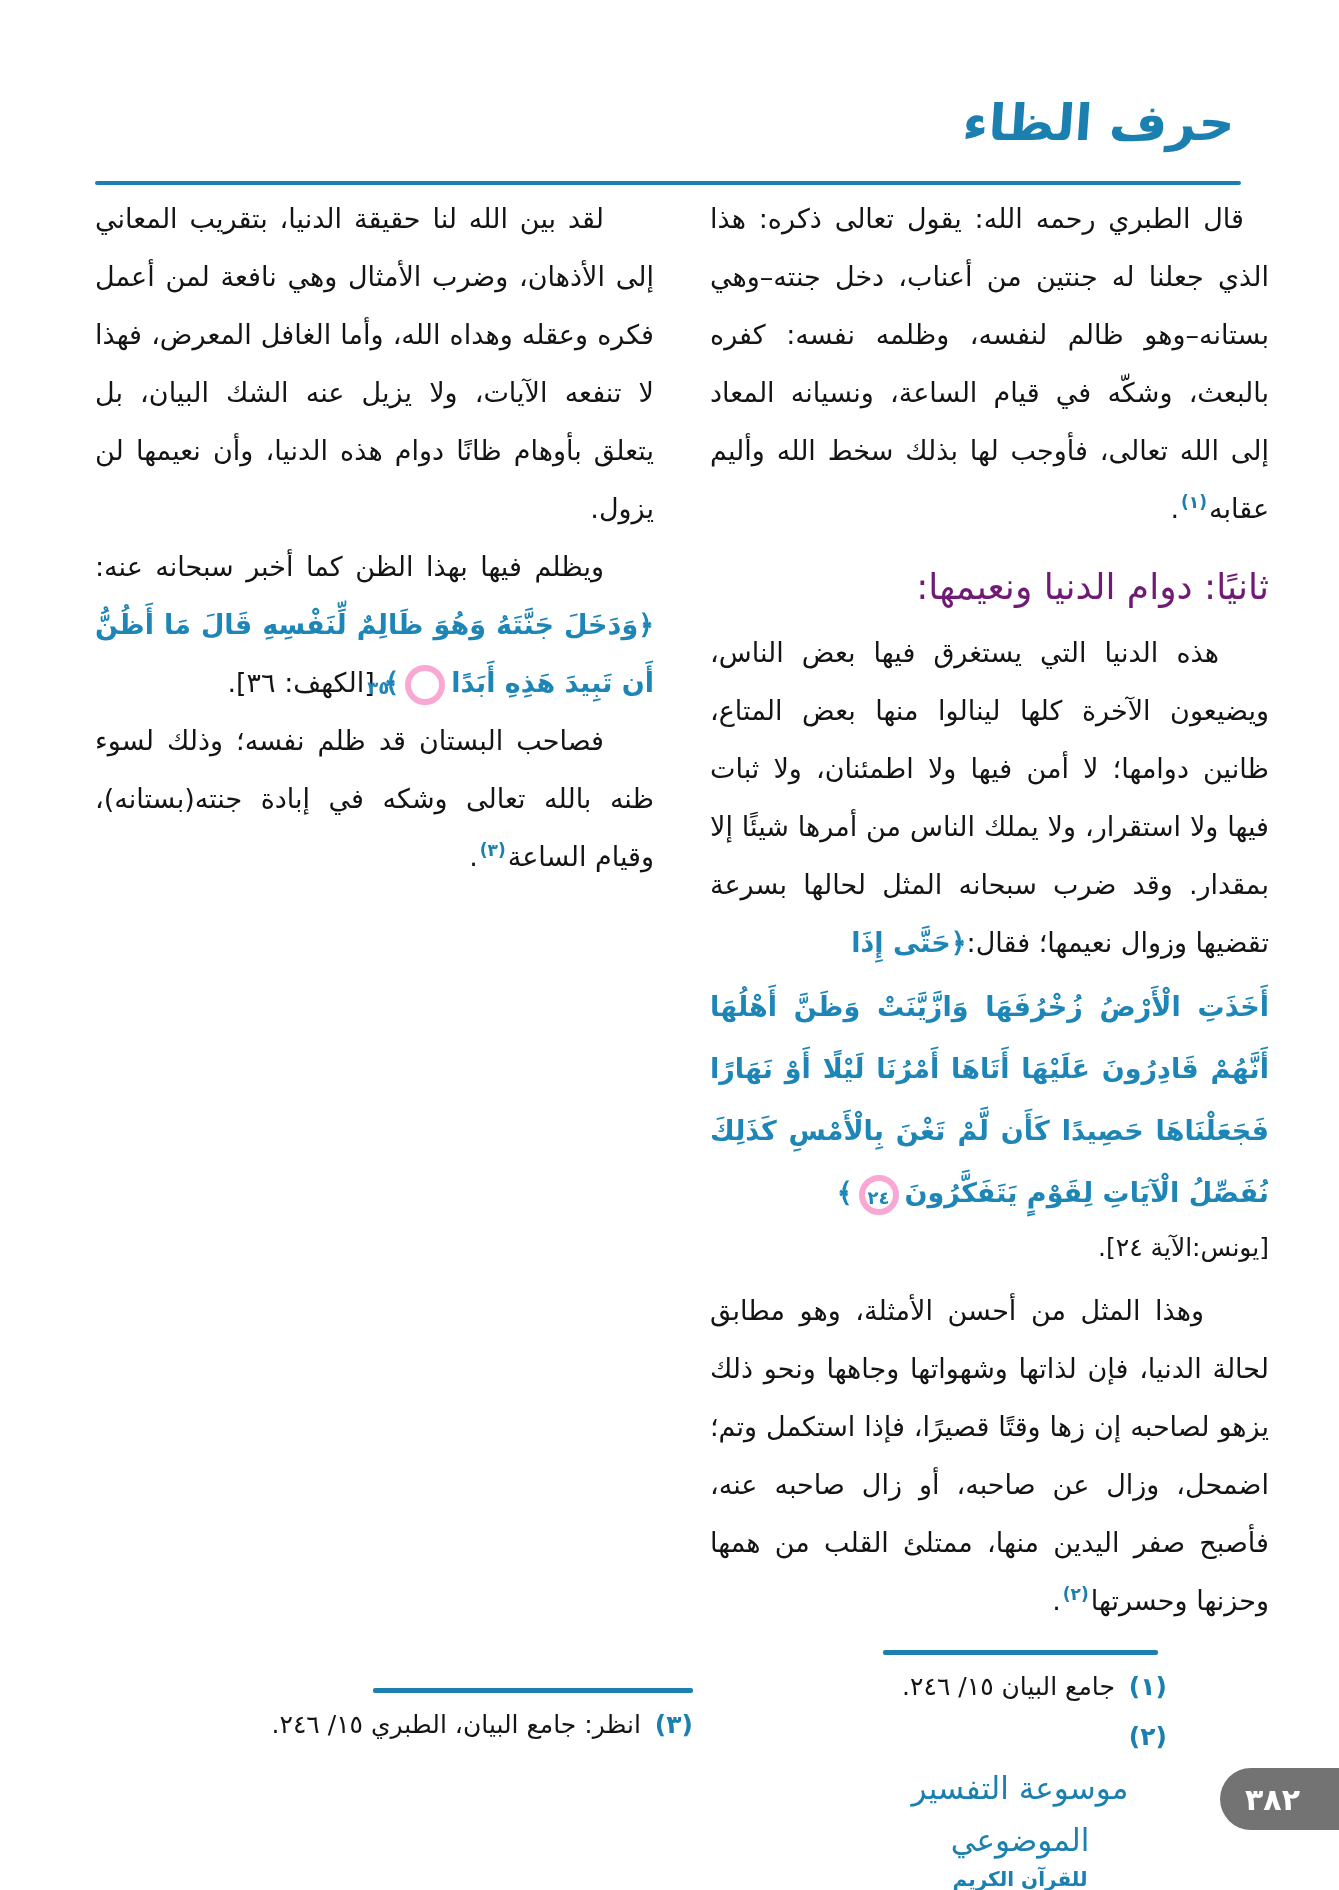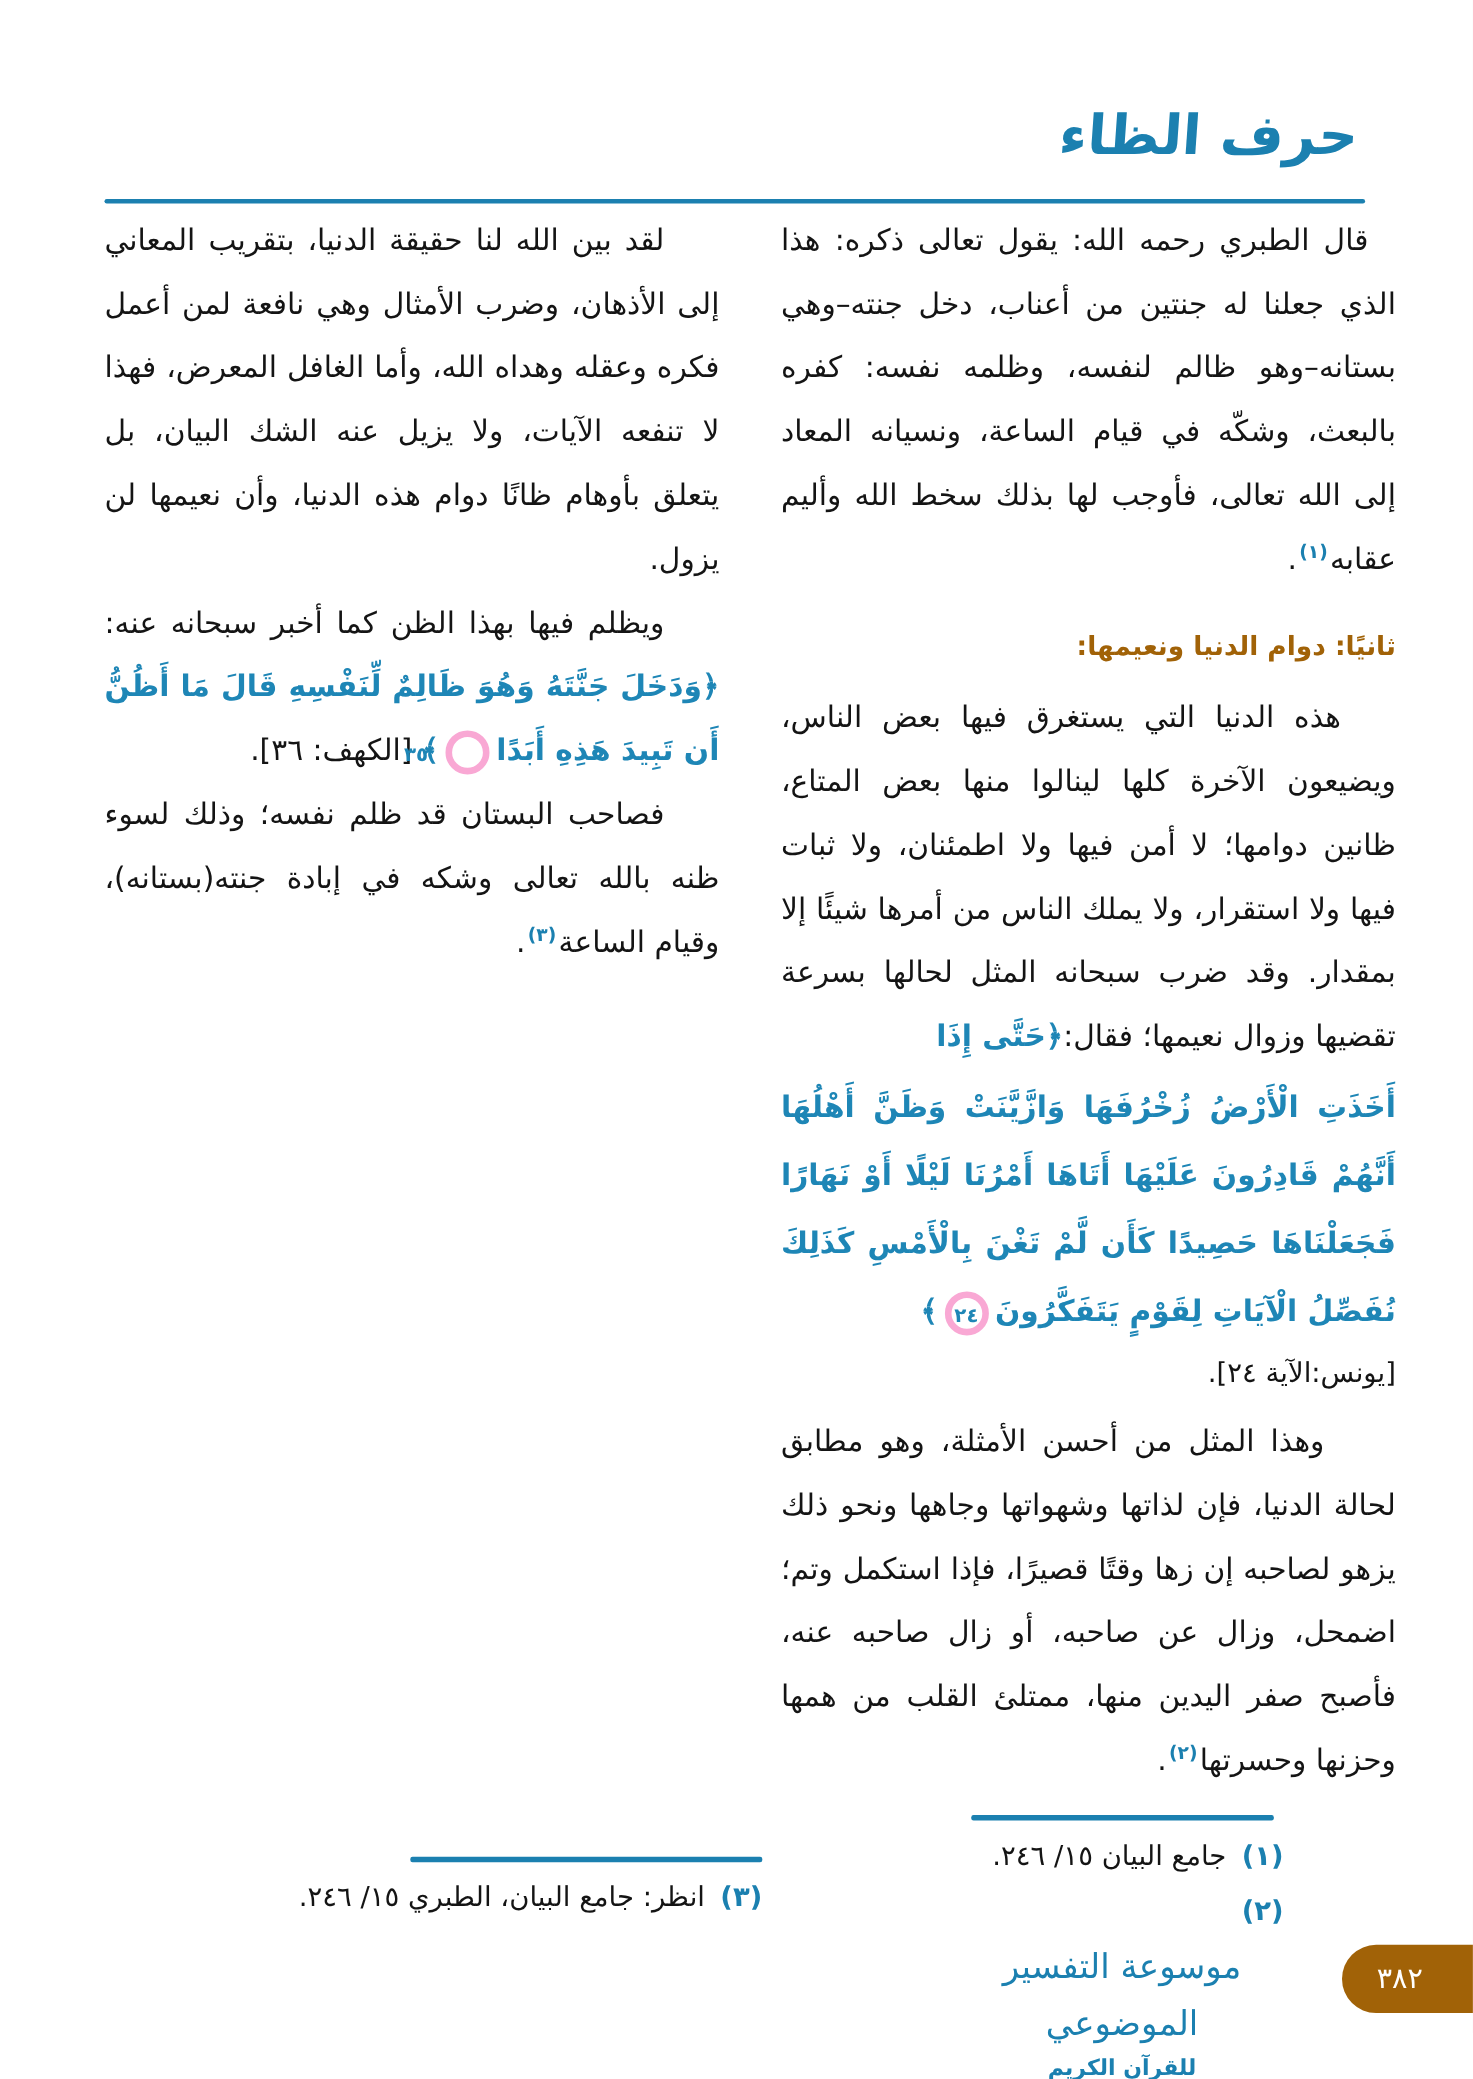--- a/index.html
+++ b/index.html
@@ -25,21 +25,21 @@
     direction:rtl;text-align:justify;
     font-size:27px;line-height:58px;
   }
   .col-right{left:710px;}
   .col-left{left:95px;}
   .para{margin:0;}
   .indent{text-indent:50px;}
   .indent-sm{text-indent:25px;}
   .indent-lg{text-indent:65px;}
   .heading{
-    font-size:24px;font-weight:700;color:#a16207;
+    font-size:36px;font-weight:400;color:#701a75;
     margin:20px 0 8px 0;line-height:58px;
   }
   .quran{color:#1e86b6;font-weight:700;}
   .quran-block{line-height:62px;margin:4px 0 0 0;}
   .q-bracket{font-weight:700;color:#1e86b6;}
   .ayah{
     display:inline-block;width:40px;height:40px;box-sizing:border-box;
     border:6px solid #f9a8d4;border-radius:50%;
     text-align:center;line-height:34px;font-size:18px;font-weight:700;
     color:#1e86b6;margin:0 6px;vertical-align:middle;
@@ -69,23 +69,23 @@
     position:absolute;left:855px;top:1762px;width:330px;
     text-align:center;color:#1b80b0;direction:rtl;
   }
   .logo-title{
     font-size:31px;font-weight:400;line-height:52px;
     letter-spacing:-1px;
   }
   .logo-sub{font-size:20px;font-weight:700;line-height:26px;}
   .page-badge{
     position:absolute;left:1220px;top:1768px;width:119px;height:62px;
-    background:#a16207;border-radius:31px 0 0 31px;
+    background:#737373;border-radius:31px 0 0 31px;
     display:flex;align-items:center;justify-content:center;
-    color:#ffffff;font-size:26px;font-weight:400;
+    color:#ffffff;font-size:30px;font-weight:700;
     padding-right:14px;box-sizing:border-box;direction:rtl;
   }
 </style>
 </head>
 <body>
 
 <div id="page">
 
   <div class="header-title">حرف الظاء</div>
   <div class="header-rule"></div>

